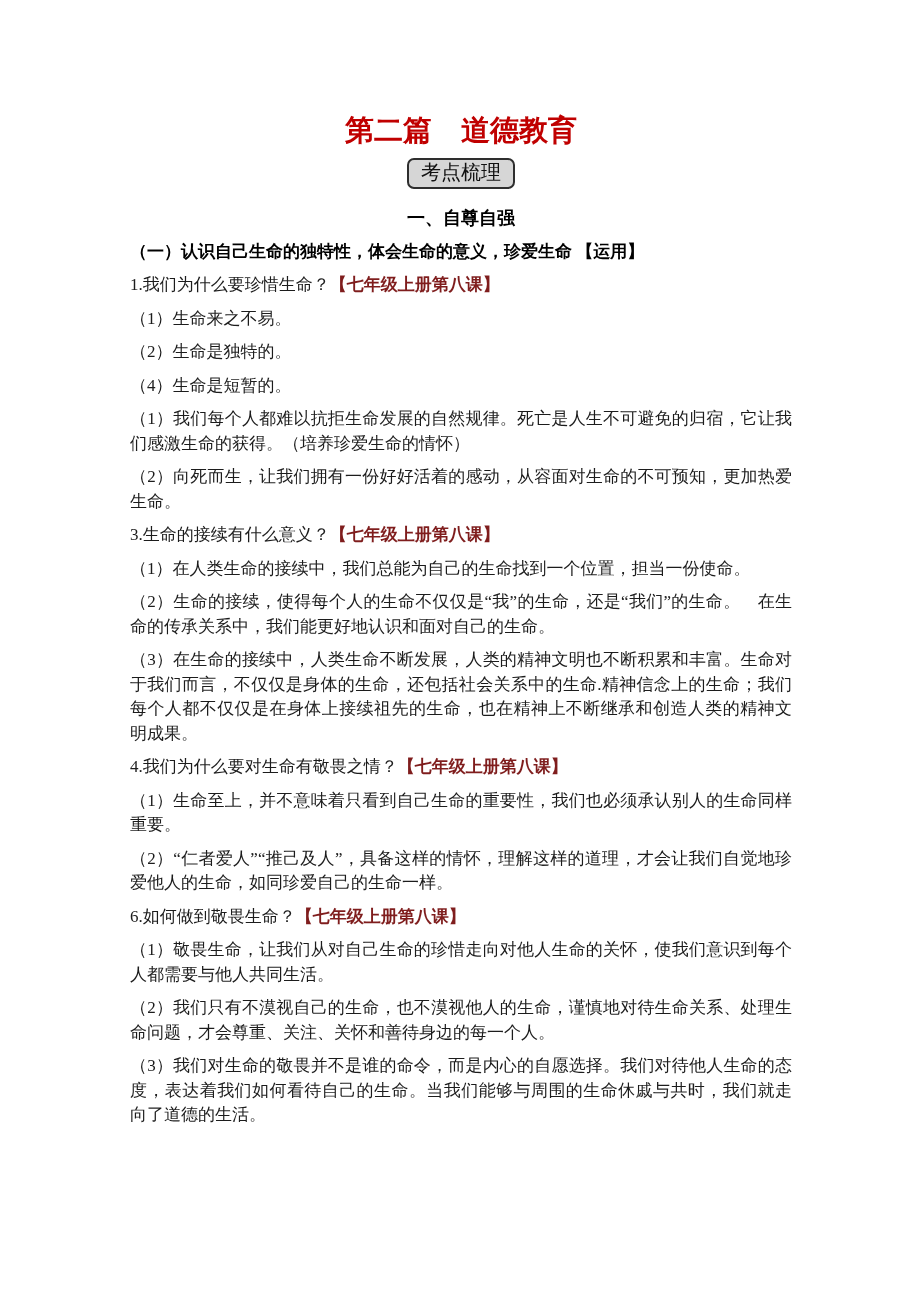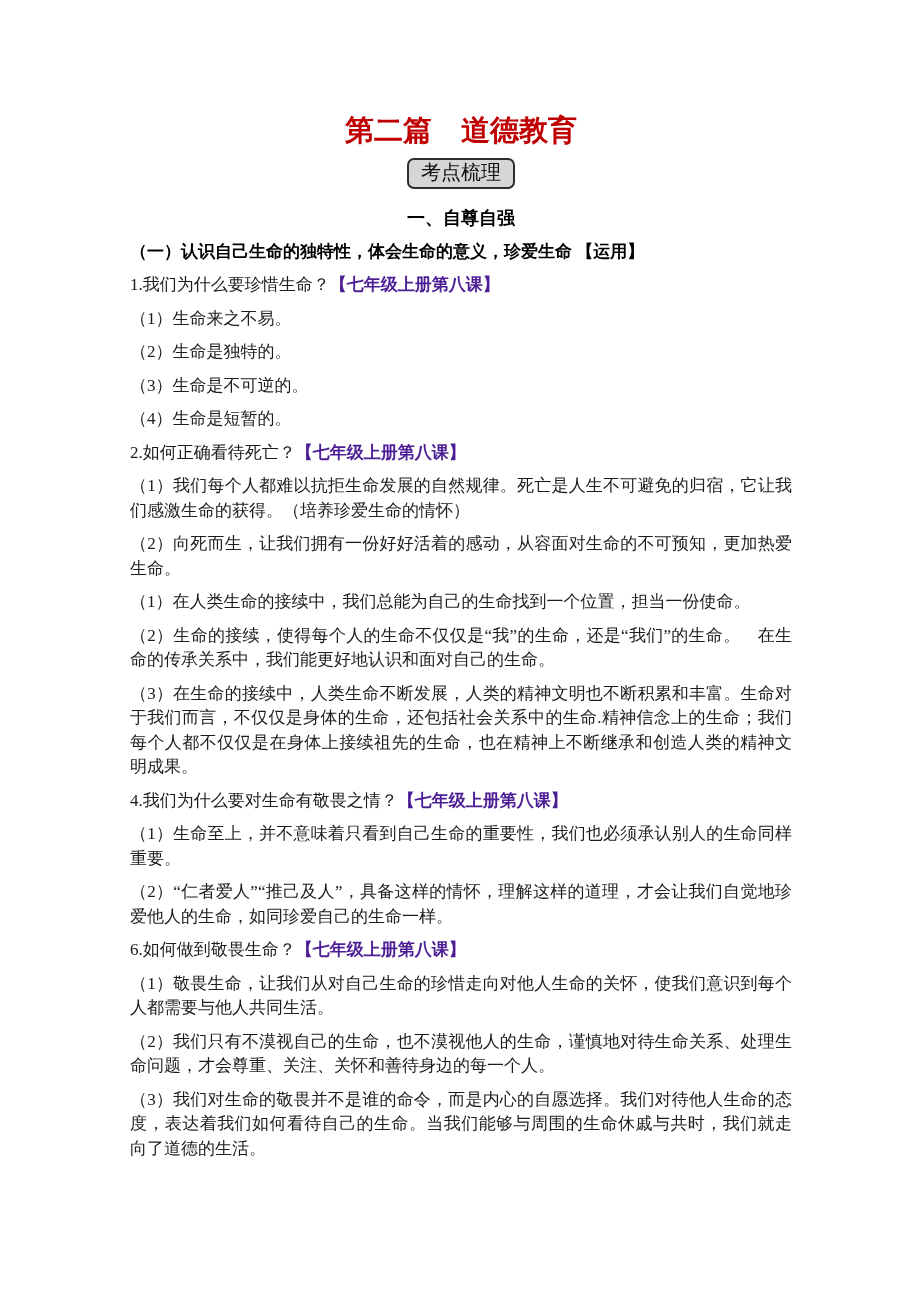--- a/index.html
+++ b/index.html
@@ -25,52 +25,51 @@
     text-align:center; font-size:18px; font-weight:bold;
     margin:18px 0 3px 0; line-height:1.3; color:#000;
   }
   .topic-heading {
     font-weight:bold; color:#000;
   }
   p.t {
     margin:9px; font-size:17px; line-height:24.5px;
     text-align:justify; text-justify:inter-ideograph;
   }
-  .q-src { font-weight:bold; color:#4c1d95; }
+  .q-src { font-weight:bold; color:#7f1d1d; }
 </style>
 </head>
 <body>
 
 <div class="page">
 
   <h1 class="doc-title">第二篇　道德教育</h1>
 
   <div class="badge-row">
     <span class="badge">考点梳理</span>
   </div>
 
   <div class="section-heading">一、自尊自强</div>
 
   <p class="t topic-heading">（一）认识自己生命的独特性，体会生命的意义，珍爱生命 【运用】</p>
 
   <div>
     <p class="t"><span>1.我们为什么要珍惜生命？</span><span class="q-src">【七年级上册第八课】</span></p>
     <p class="t">（1）生命来之不易。</p>
     <p class="t">（2）生命是独特的。</p>
-    <p class="t">（3）生命是不可逆的。</p>
     <p class="t">（4）生命是短暂的。</p>
   </div>
 
   <div>
-    <p class="t"><span>2.如何正确看待死亡？</span><span class="q-src">【七年级上册第八课】</span></p>
     <p class="t">（1）我们每个人都难以抗拒生命发展的自然规律。死亡是人生不可避免的归宿，它让我们感激生命的获得。（培养珍爱生命的情怀）</p>
     <p class="t">（2）向死而生，让我们拥有一份好好活着的感动，从容面对生命的不可预知，更加热爱生命。</p>
   </div>
 
   <div>
+    <p class="t"><span>3.生命的接续有什么意义？</span><span class="q-src">【七年级上册第八课】</span></p>
     <p class="t">（1）在人类生命的接续中，我们总能为自己的生命找到一个位置，担当一份使命。</p>
     <p class="t">（2）生命的接续，使得每个人的生命不仅仅是“我”的生命，还是“我们”的生命。　在生命的传承关系中，我们能更好地认识和面对自己的生命。</p>
     <p class="t">（3）在生命的接续中，人类生命不断发展，人类的精神文明也不断积累和丰富。生命对于我们而言，不仅仅是身体的生命，还包括社会关系中的生命.精神信念上的生命；我们每个人都不仅仅是在身体上接续祖先的生命，也在精神上不断继承和创造人类的精神文明成果。</p>
   </div>
 
   <div>
     <p class="t"><span>4.我们为什么要对生命有敬畏之情？</span><span class="q-src">【七年级上册第八课】</span></p>
   </div>
 
   <div>

